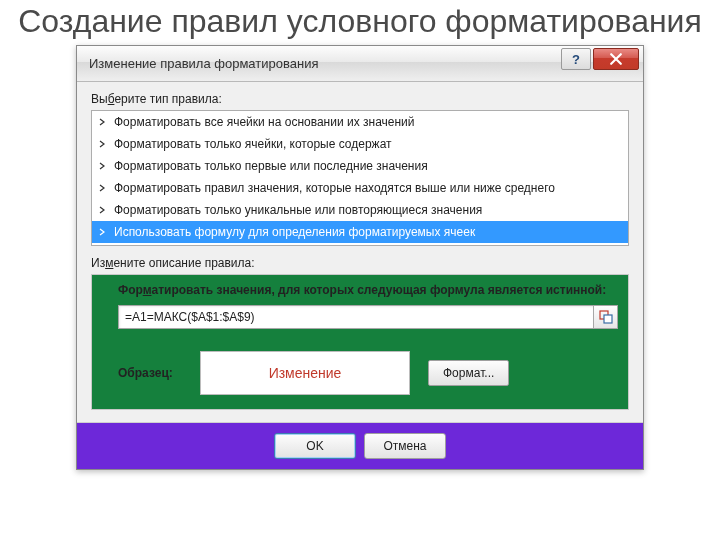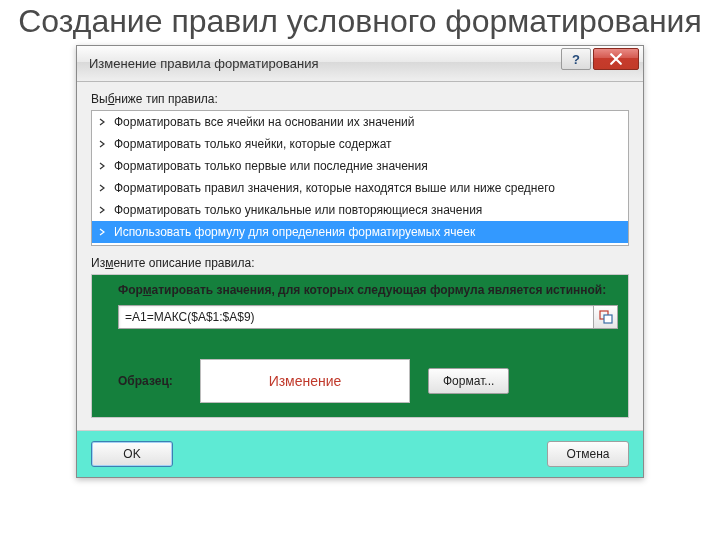--- a/index.html
+++ b/index.html
@@ -117,21 +117,21 @@
     .desc-heading {
       font-size: 12px;
       font-weight: bold;
       color: #222;
       margin-bottom: 8px;
     }
     .formula-row {
       display: flex;
       align-items: center;
       gap: 0;
-      margin-bottom: 30px;
+      margin-bottom: 22px;
     }
     .formula-input {
       flex: 1;
       height: 24px;
       border: 1px solid #a7a7a7;
       font-size: 12px;
       padding: 0 6px;
       color: #222;
       box-shadow: inset 1px 1px 2px rgba(0,0,0,0.08);
     }
@@ -176,23 +176,23 @@
       background: linear-gradient(to bottom, #fdfdfd, #e3e3e3);
       border-radius: 2px;
       font-size: 12px;
       cursor: pointer;
       color: #222;
     }
     .bottom-bar {
       border-top: 1px solid #d0d0d0;
       padding: 10px 14px;
       display: flex;
-      justify-content: space-between;
+      justify-content: center;
       gap: 8px;
-      background: #5eead4;
+      background: #6d28d9;
     }
     .std-btn {
       min-width: 82px;
       height: 26px;
       border: 1px solid #9f9f9f;
       background: linear-gradient(to bottom, #fdfdfd, #e3e3e3);
       border-radius: 3px;
       font-size: 12px;
       cursor: pointer;
       color: #222;
@@ -217,21 +217,21 @@
       <div class="close-btn">
         <svg viewBox="0 0 10 10">
             <path d="M1 1 L9 9 M9 1 L1 9" stroke="#fff" stroke-width="1.8" stroke-linecap="round"></path>
           </svg>
       </div>
     </div>
   </div>
 
   <div class="body-area">
     <div class="section-label">
-      <span>Вы</span><span class="u">б</span><span>ниже тип правила:</span>
+      <span>Вы</span><span class="u">б</span><span>ерите тип правила:</span>
     </div>
 
     <div class="rule-list">
       <div class="rule-item">
         <span class="rule-arrow">
             <svg viewBox="0 0 8 8">
               <path d="M1 1 L5 4 L1 7" stroke="#333" stroke-width="1.2" fill="none"></path>
             </svg>
           </span>
         <span>Форматировать все ячейки на основании их значений</span>

